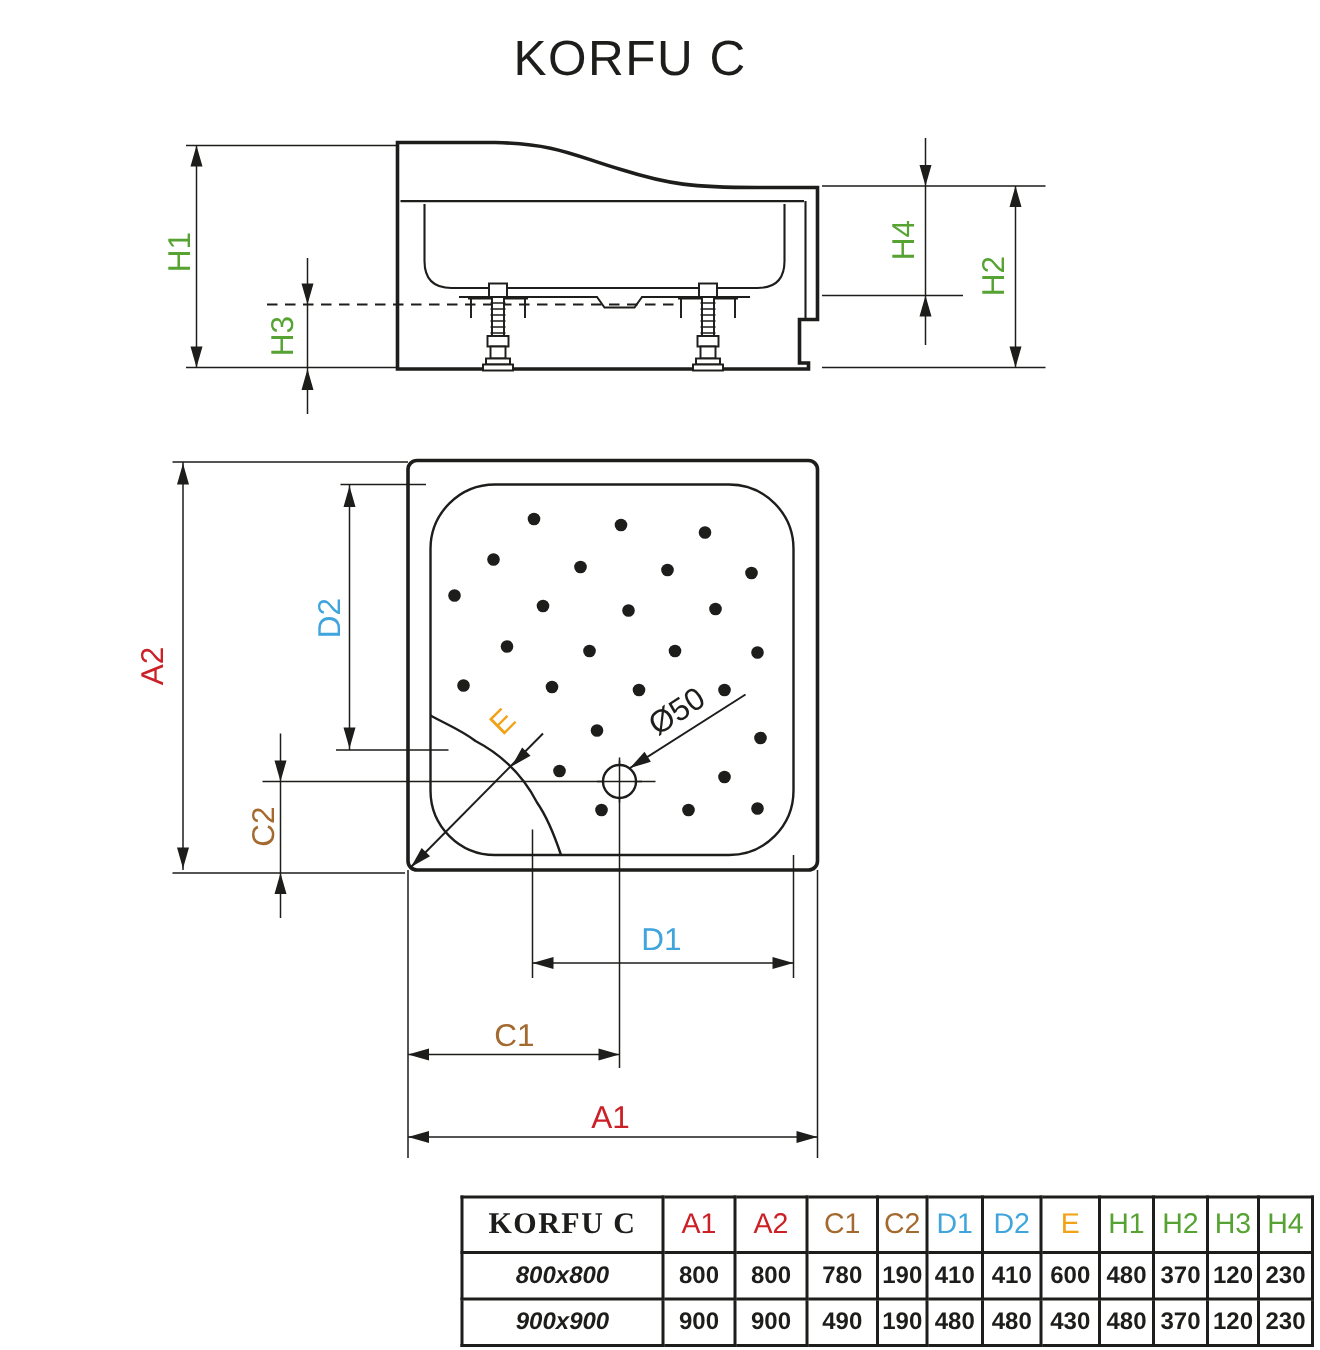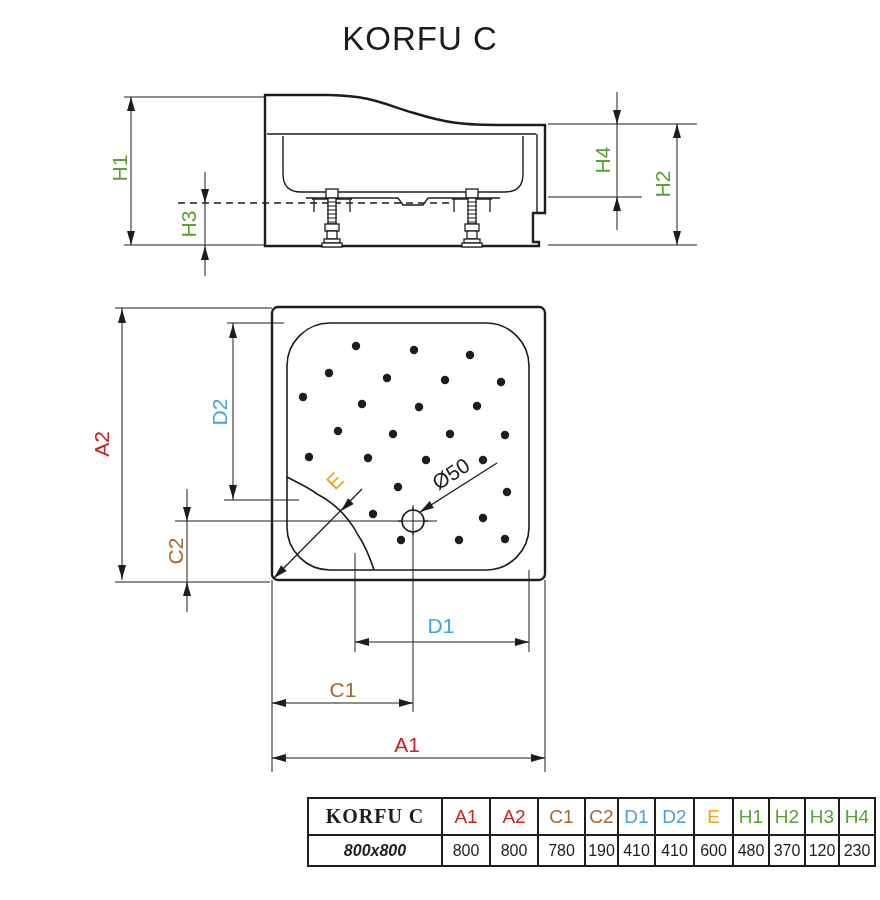--- a/index.html
+++ b/index.html
@@ -19,21 +19,21 @@
              color:#1d1d1b;}
   .dim-table td,.dim-table th{border:2px solid #1d1d1b;text-align:center;vertical-align:middle;
              padding:0;overflow:hidden;background:#fff;}
   .dim-table tr.hdr{height:37px;}
   .dim-table tr.row{height:31px;}
   .model-cell{font-family:"Liberation Serif",serif;font-weight:bold;font-size:20px;letter-spacing:1px;}
   .hdr-letter{font-size:19px;font-weight:normal;}
   .c-red{color:#cc2027;} .c-brown{color:#a4692f;} .c-blue{color:#3fa5dc;}
   .c-orange{color:#f2a217;} .c-green{color:#56a333;}
   .size-cell{font-weight:bold;font-style:italic;font-size:16px;margin-top:48px;}
-  .val-cell{font-size:16px;}
+  .val-cell{font-size:16px;font-weight:bold;}
 </style>
 </head>
 <body>
 
 <div id="stage">
 
   <div id="title">KORFU C</div>
 
   <svg width="880" height="900" viewBox="0 0 880 900">
     <g stroke="#1d1d1b" fill="none" stroke-linecap="butt">
@@ -235,16 +235,30 @@
       <td class="val-cell">780</td>
       <td class="val-cell">190</td>
       <td class="val-cell">410</td>
       <td class="val-cell">410</td>
       <td class="val-cell">600</td>
       <td class="val-cell">480</td>
       <td class="val-cell">370</td>
       <td class="val-cell">120</td>
       <td class="val-cell">230</td>
     </tr>
+    <tr class="row">
+      <td class="size-cell">900x900</td>
+      <td class="val-cell">900</td>
+      <td class="val-cell">900</td>
+      <td class="val-cell">490</td>
+      <td class="val-cell">190</td>
+      <td class="val-cell">480</td>
+      <td class="val-cell">480</td>
+      <td class="val-cell">430</td>
+      <td class="val-cell">480</td>
+      <td class="val-cell">370</td>
+      <td class="val-cell">120</td>
+      <td class="val-cell">230</td>
+    </tr>
   </tbody>
     </table>
 
 </div>
 
 </body></html>

